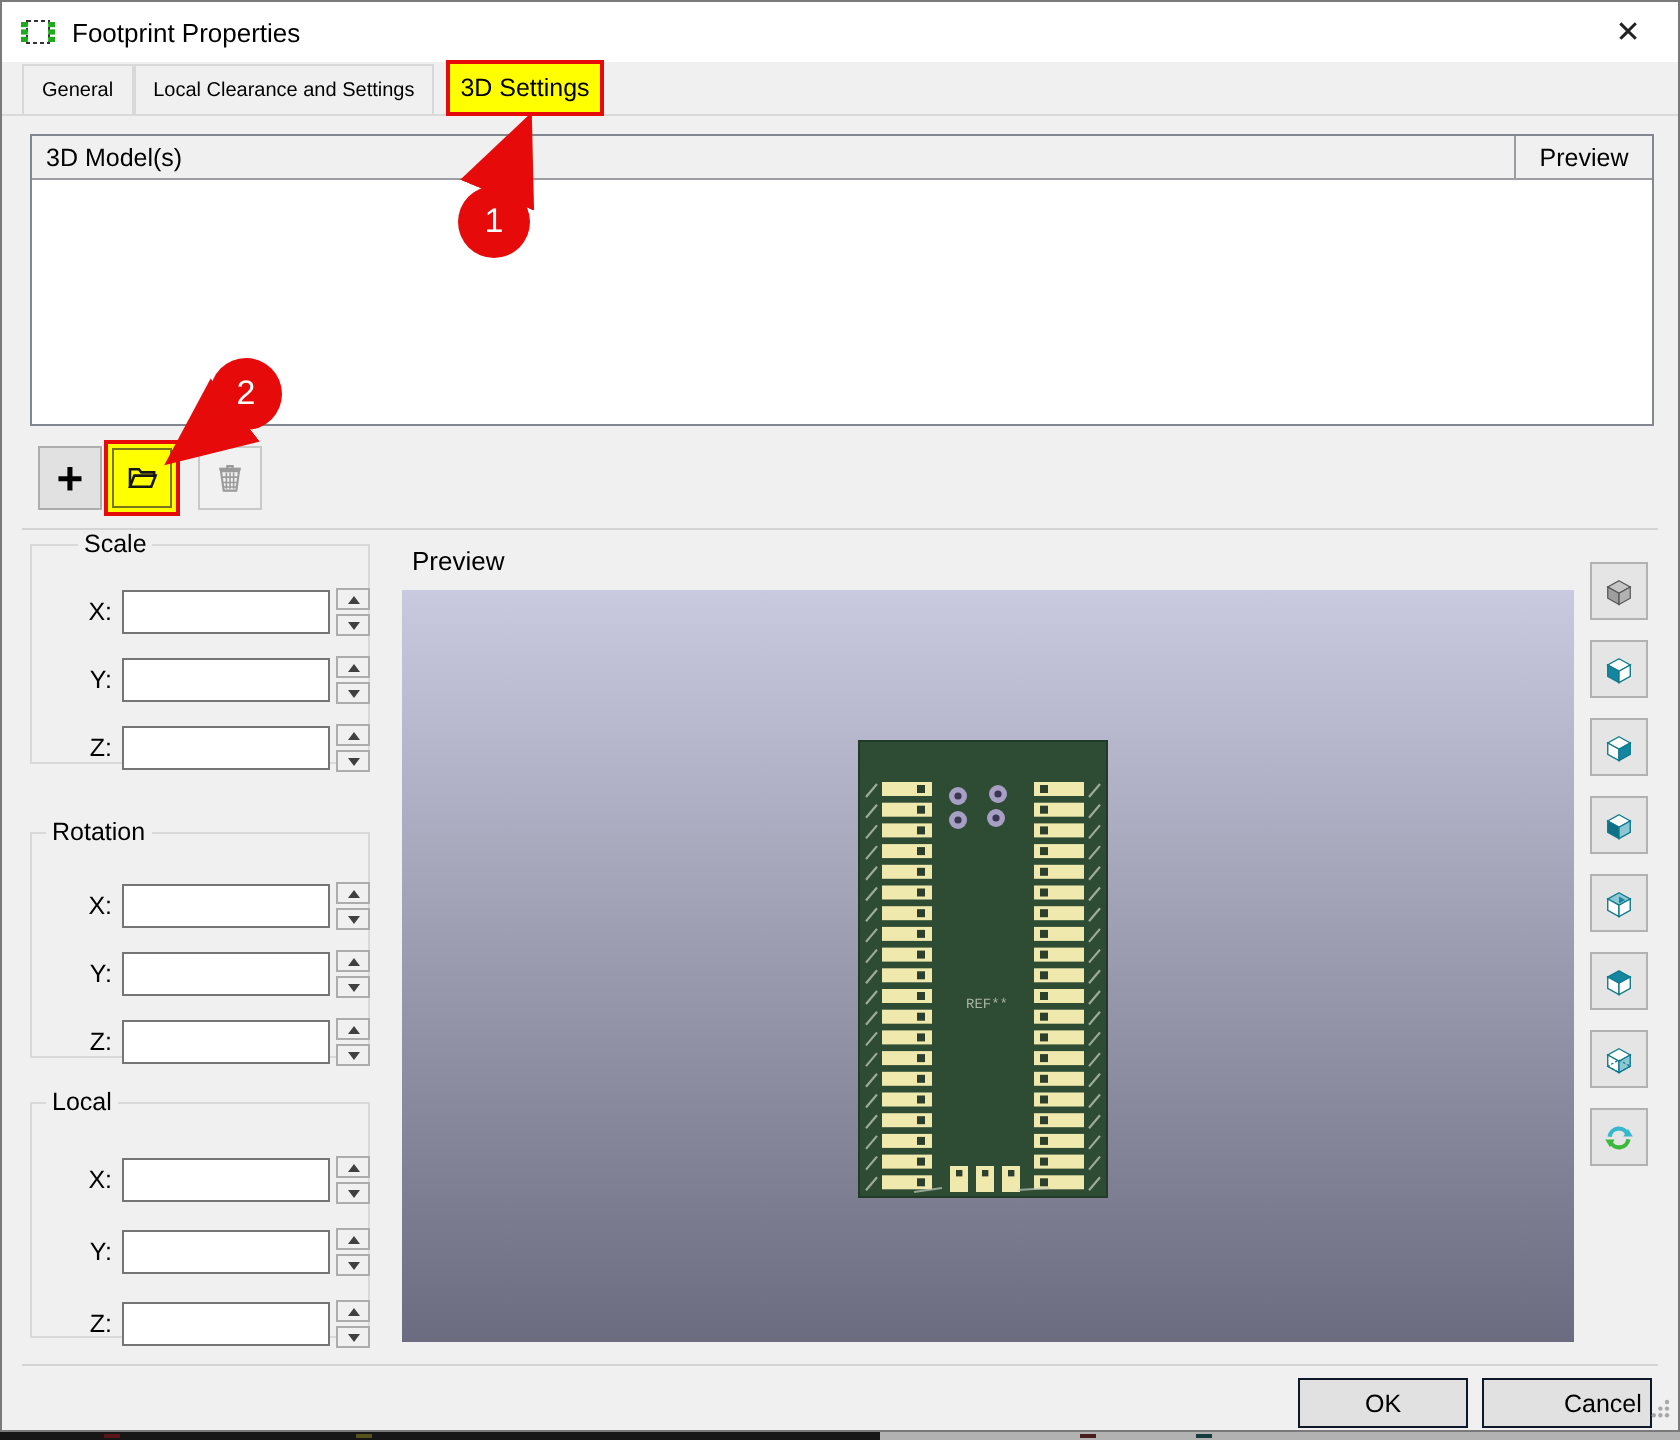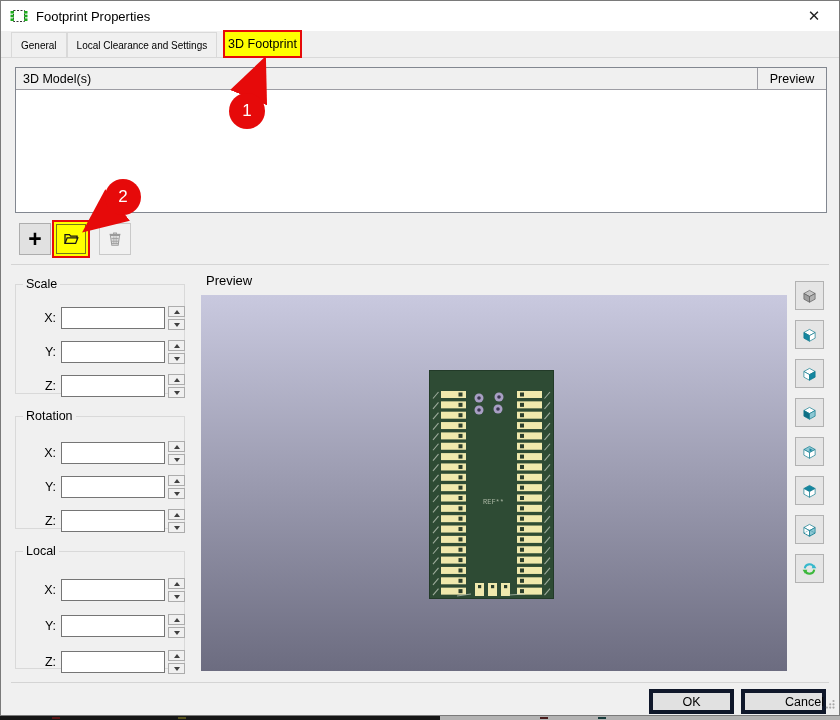--- a/index.html
+++ b/index.html
@@ -41,21 +41,21 @@
   .btn-trash{left:98px;background:#f1f1f1;border-color:#c9c9c9;}
   .btn-configure{position:absolute;left:700px;top:225px;width:117px;height:24px;background:#e1e1e1;
        border:1px solid #0078d7;box-sizing:border-box;font-size:12.5px;font-family:"Liberation Sans",sans-serif;cursor:pointer;}
   .hsep{position:absolute;left:10px;right:10px;height:1px;background:#d4d4d4;}
   .sep1{top:263px;}
   .sep2{top:681px;}
   
   fieldset{position:absolute;left:14px;width:170px;border:1px solid #d9d9d9;margin:0;
        padding:0;box-sizing:border-box;}
   legend{font-size:12.5px;margin-left:7px;padding:0 3px;}
-  #fs-scale{top:276px;height:117px;}
+  #fs-scale{top:264px;height:117px;padding-left:16px;}
   #fs-rotation{top:408px;height:120px;}
   #fs-offset{top:543px;height:125px;}
   .axis-row{position:absolute;left:4px;display:flex;align-items:center;height:24px;}
   .axis-label{width:36px;text-align:right;margin-right:5px;font-size:12.5px;}
   .axis-input{width:96px;height:20px;border:1px solid #757575;font-size:12px;padding:0 3px;
        font-family:"Liberation Sans",sans-serif;}
   .spinner{display:flex;flex-direction:column;margin-left:3px;gap:2px;}
   .spin-btn{width:15px;height:9px;background:#f0f0f0;border:1px solid #acacac;display:flex;
        align-items:center;justify-content:center;cursor:pointer;box-sizing:content-box;}
   .tri-up{width:0;height:0;border-left:3.5px solid transparent;border-right:3.5px solid transparent;
@@ -66,21 +66,21 @@
   .preview-label{position:absolute;left:205px;top:272px;font-size:13px;}
   .viewport{position:absolute;left:200px;top:294px;width:586px;height:376px;
        background:linear-gradient(#c9c9df,#6c6c80);}
   .pcb{position:absolute;left:228px;top:75px;}
   
   .view-btn{position:absolute;left:794px;width:29px;height:29px;background:#e5e5e5;
        border:1px solid #b2b2b2;box-sizing:border-box;display:flex;align-items:center;
        justify-content:center;cursor:pointer;}
   
   .footer-btn{position:absolute;top:688px;width:85px;height:25px;background:#e1e1e1;
-       border:4px solid #0f172a;box-sizing:border-box;font-size:12.5px;
+       border:1px solid #0f172a;box-sizing:border-box;font-size:12.5px;
        font-family:"Liberation Sans",sans-serif;cursor:pointer;}
   .btn-ok{left:648px;}
   .btn-cancel{left:740px;padding-left:40px;}
   .resize-grip{position:absolute;right:3px;bottom:5px;}
   
   .ann-overlay{position:absolute;left:0;top:0;width:840px;height:720px;pointer-events:none;z-index:20;}
   .ann-circle{position:absolute;width:36px;height:36px;border-radius:50%;background:#e60a0a;
        color:#fff;display:flex;align-items:center;justify-content:center;font-size:17px;z-index:21;}
   .ann-1{left:228px;top:92px;}
   .ann-2{left:104px;top:178px;}
@@ -111,21 +111,21 @@
 
     <div class="tabbar">
       <div class="tab">
         <span>General</span>
       </div>
       <div class="tab">
         <span>Local Clearance and Settings</span>
       </div>
     </div>
     <div class="tab-active">
-      <span>3D Footprint</span>
+      <span>3D Settings</span>
     </div>
 
     <div class="model-table">
       <div class="mt-header">
         <span class="mt-col-models">3D Model(s)</span>
         <span class="mt-col-preview">Preview</span>
       </div>
     </div>
 
     <button class="tool-btn btn-plus">

